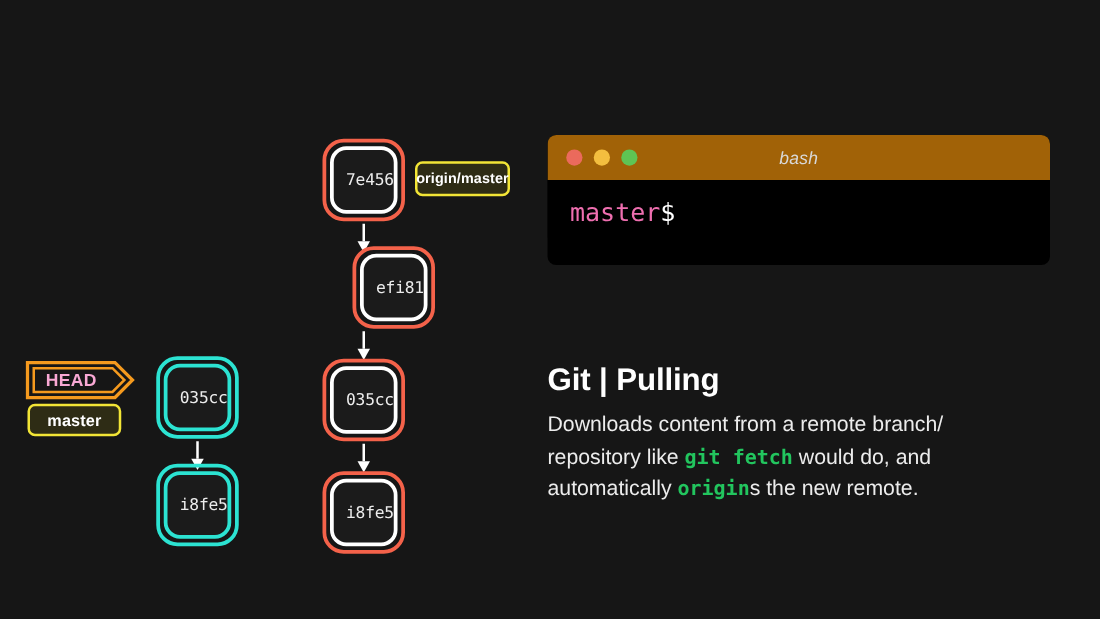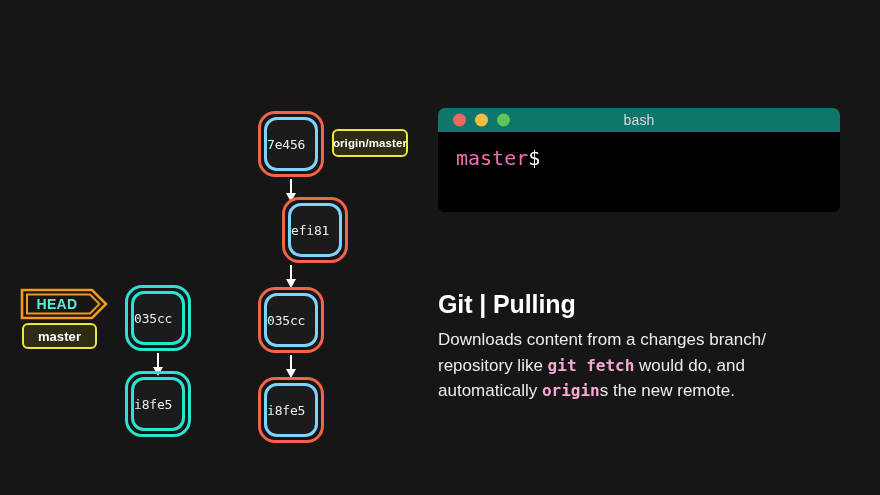--- a/index.html
+++ b/index.html
@@ -37,25 +37,25 @@
     box-sizing: border-box;
     border-radius: 17px;
     border: 3px solid #f4624a;
     background: transparent;
   }
   .node .inner {
     position: absolute;
     left: 3px; top: 3px; right: 3px; bottom: 3px;
     box-sizing: border-box;
     border-radius: 13px;
-    border: 3px solid #7dd3fc;
+    border: 3px solid #ffffff;
     background: #1b1b1b;
     display: flex;
     align-items: center;
-    justify-content: flex-start;
+    justify-content: flex-end;
   }
   .node .sha {
     font-family: "DejaVu Sans Mono", "Liberation Mono", monospace;
     font-size: 13px;
     color: #ececec;
     letter-spacing: -0.2px;
     line-height: 1;
   }
 
   .node.teal { border-color: #2ce3d2; }
@@ -103,39 +103,40 @@
   }
   .head-pennant .label {
     position: absolute;
     left: 0; top: 0;
     width: 100%; height: 100%;
     display: flex;
     align-items: center;
     justify-content: center;
     padding-right: 14px;
     box-sizing: border-box;
-    color: #5eead4;
+    color: #f9a8d4;
     font-size: 14px;
     font-weight: bold;
     letter-spacing: 0.3px;
   }
 
   
   .terminal {
     position: absolute;
     border-radius: 7px;
     overflow: hidden;
     background: #000000;
   }
   .term-bar {
-    height: 24px;
-    background: #0f766e;
+    height: 36px;
+    background: #a16207;
     position: relative;
     display: flex;
     align-items: center;
+    font-style: italic;
   }
   .dots {
     position: absolute;
     left: 15px;
     top: 50%;
     transform: translateY(-50%);
     display: flex;
     gap: 9px;
   }
   .dot {
@@ -181,21 +182,21 @@
     position: absolute;
     color: #ececec;
     font-size: 17px;
     line-height: 25.5px;
     width: 380px;
   }
   .body-copy code {
     font-family: "DejaVu Sans Mono", "Liberation Mono", monospace;
     font-weight: bold;
     font-size: 16px;
-    color: #f9a8d4;
+    color: #22c55e;
     white-space: pre;
   }
 </style>
 </head>
 <body>
 
 <div id="slide">
 
   <div class="graph-col">
 
@@ -280,15 +281,15 @@
       </div>
       <span class="term-title">bash</span>
     </div>
     <div class="term-body">
       <div class="prompt"><span class="branch">master</span><span class="sigil">$</span></div>
     </div>
   </div>
 
   <h1 class="heading" style="left:438px; top:260px;margin-top:30px;">Git | Pulling</h1>
 
-  <p class="body-copy" style="left:438px; top:310px;"><span>Downloads content from a changes branch/ repository like </span><code>git fetch</code><span> would do, and automatically </span><code>origin</code><span>s the new remote.</span></p>
+  <p class="body-copy" style="left:438px; top:310px;"><span>Downloads content from a remote branch/ repository like </span><code>git fetch</code><span> would do, and automatically </span><code>origin</code><span>s the new remote.</span></p>
 
 </div>
 
 </body></html>

